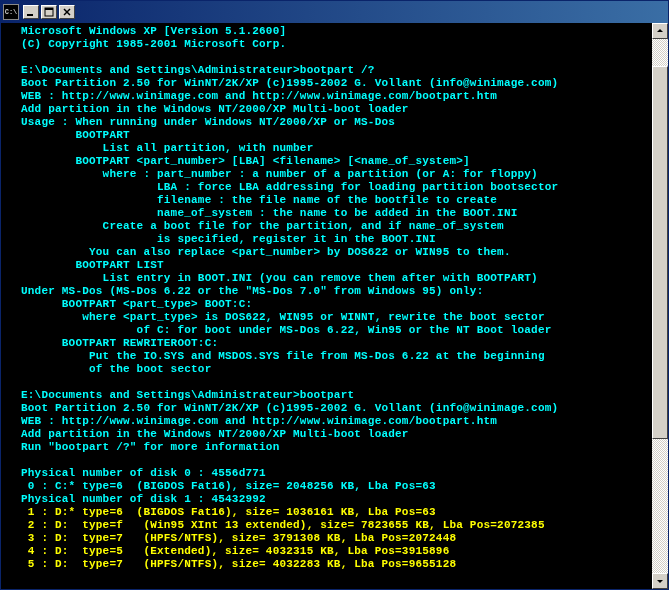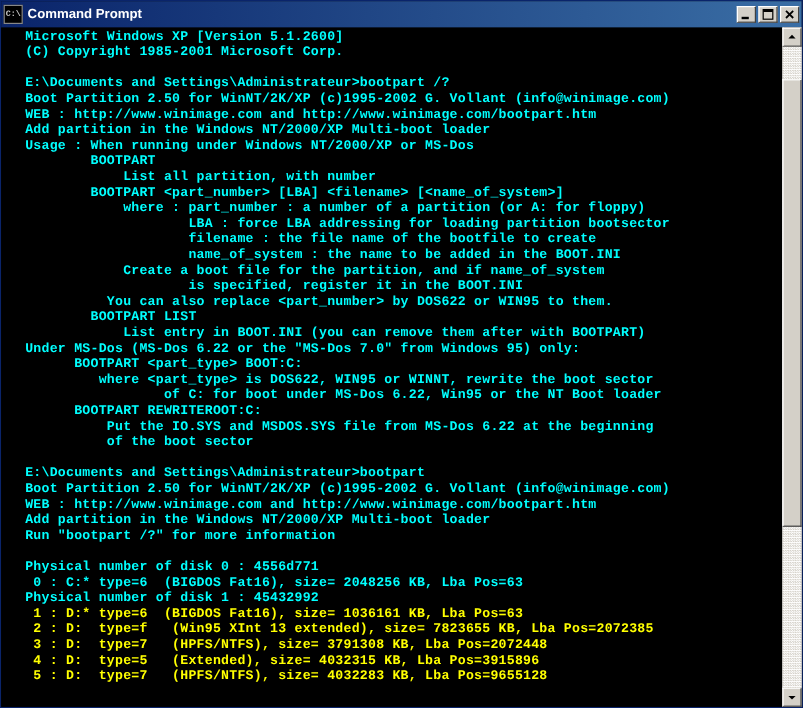--- a/index.html
+++ b/index.html
@@ -21,21 +21,20 @@
   </style>
 </head>
 <body>
 
 <div class="window-wrap">
 <div class="window">
   <div class="titlebar">
     <div class="titlebar-icon">
           <span>C:\</span>
         </div>
-    <span class="titlebar-text">Command Prompt</span>
     <div class="titlebar-buttons">
       <div class="titlebar-btn">
         <svg viewBox="0 0 10 10">
               <rect x="1" y="7" width="6" height="2" fill="#000"></rect>
             </svg>
       </div>
       <div class="titlebar-btn">
         <svg viewBox="0 0 10 10">
               <rect x="1" y="1" width="8" height="8" fill="none" stroke="#000" stroke-width="1"></rect>
               <rect x="1" y="1" width="8" height="2" fill="#000"></rect>

